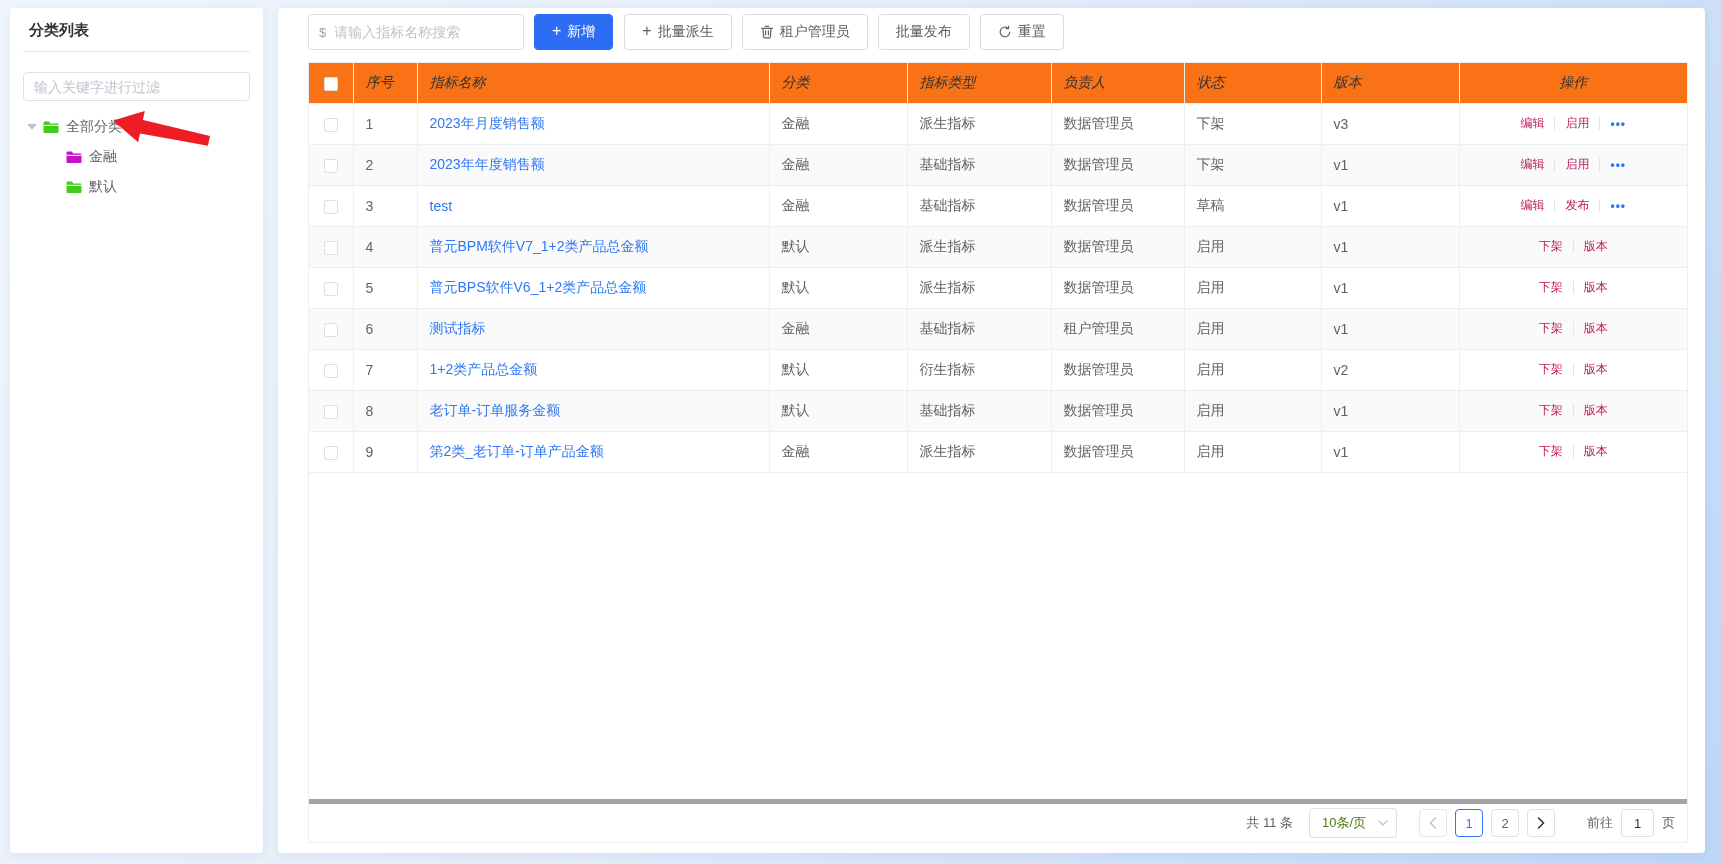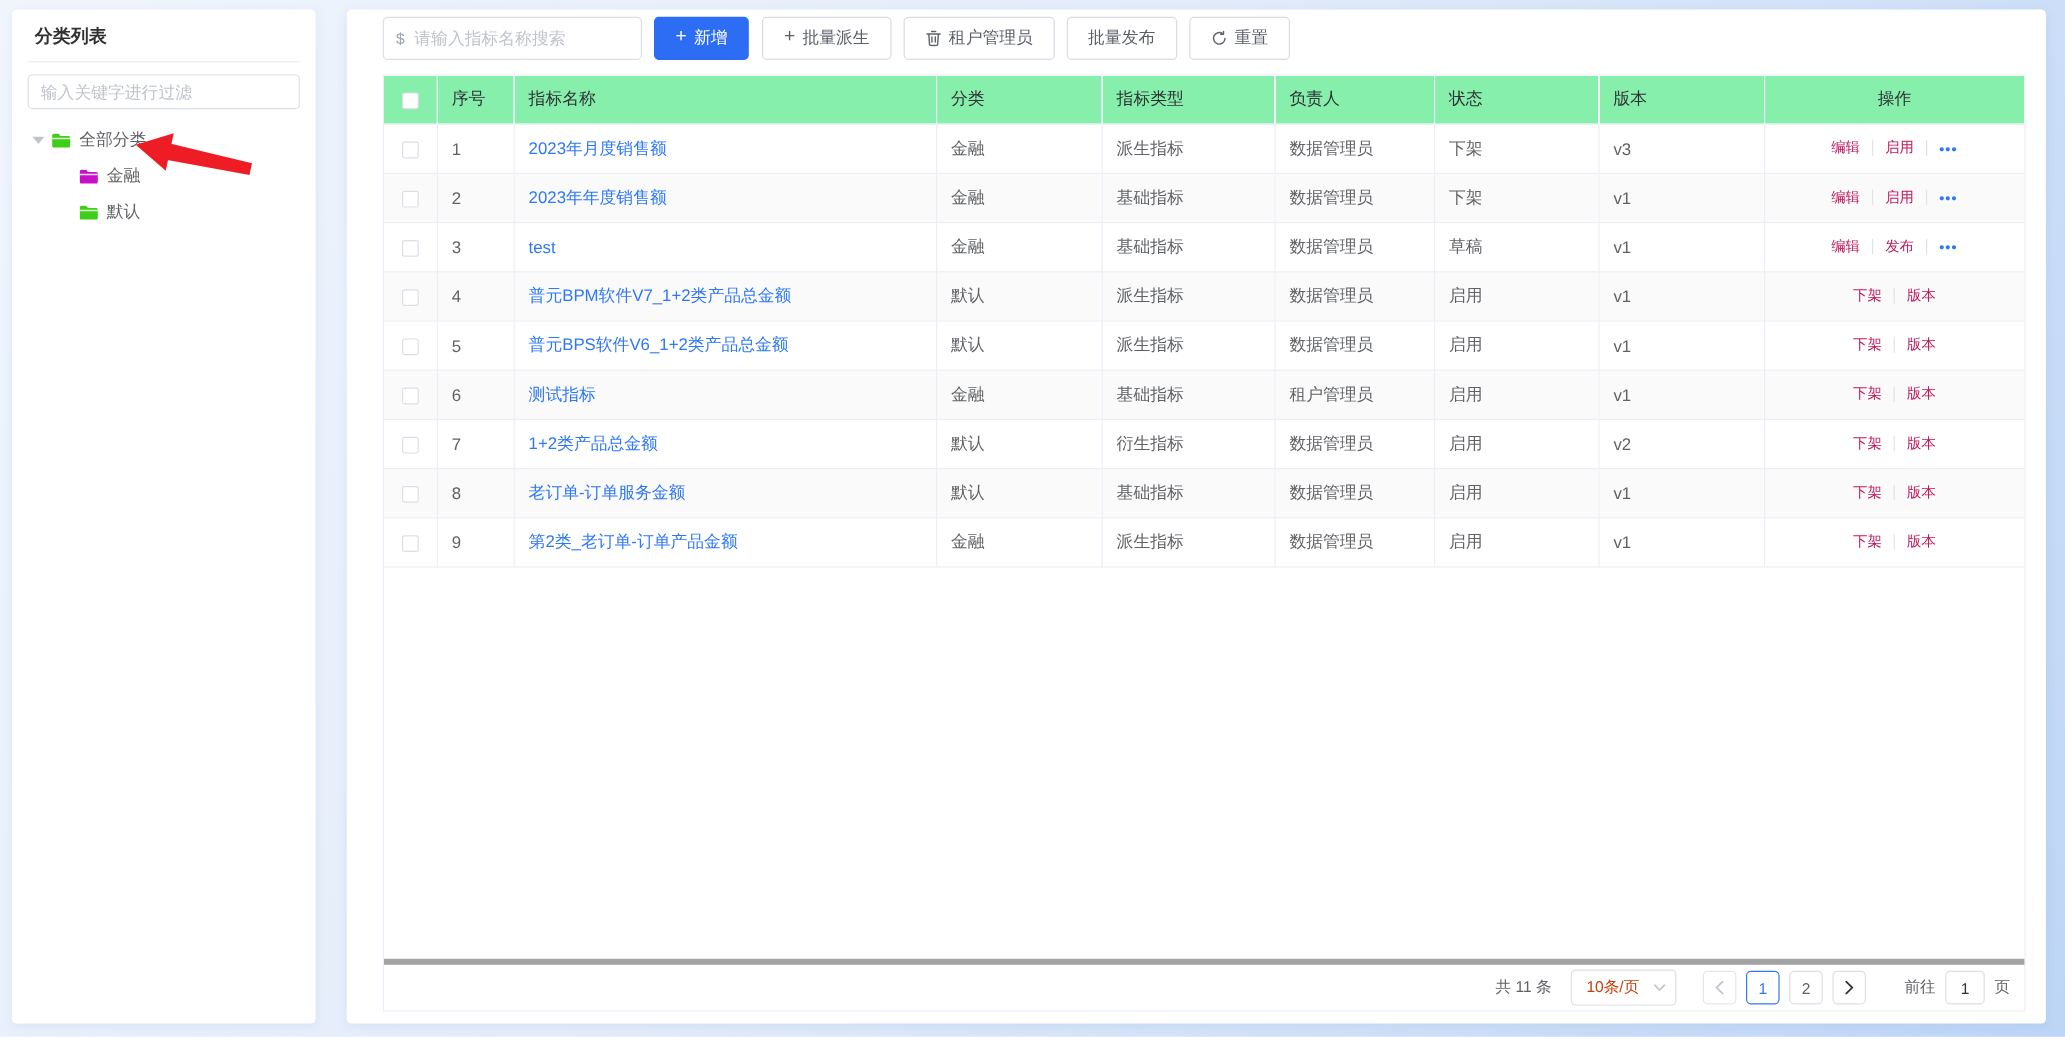--- a/index.html
+++ b/index.html
@@ -2,28 +2,28 @@
 <html><head>
 <meta charset="utf-8">
 <style>
   * { box-sizing: border-box; margin: 0; padding: 0; }
   html,body { width:1721px; height:864px; overflow:hidden; }
   body {
     font-family: "Liberation Sans","DejaVu Sans",sans-serif;
     font-size: 14px; color:#606266;
     background: linear-gradient(118deg, #f0f5fd 0%, #e3ecfa 45%, #bed6f6 100%);
   }
-  .page { display:flex; gap:26px; width:1721px; height:864px; padding:8px 16px 11px 10px; }
+  .page { display:flex; gap:15px; width:1721px; height:864px; padding:8px 16px 11px 10px; }
   .panel { background:#fff; border-radius:4px; box-shadow:0 2px 10px rgba(31,69,158,.07); }
 
   
   .sidebar { width:253px; flex:none; position:relative; padding:13px 13px 0 13px; }
   .sidebar-title { font-size:15px; font-weight:700; color:#303133; padding-left:6px; }
   .sidebar-divider { height:1px; background:#e8eaee; margin:11px 0 0; }
-  .filter-input { width:100%; height:29px; margin-top:10px; border:1px solid #dcdfe6; border-radius:4px;
+  .filter-input { width:100%; height:29px; margin-top:20px; border:1px solid #dcdfe6; border-radius:4px;
     padding:0 10px; font-size:14px; color:#606266; outline:none; font-family:inherit; }
   .filter-input::placeholder { color:#bfc4cc; }
   .tree { margin-top:11px; }
   .tree-row { display:flex; align-items:center; height:30px; cursor:pointer; }
   .tree-row .label { margin-left:7px; color:#606266; font-size:14px; }
   .caret-down { width:0; height:0; border-left:5px solid transparent; border-right:5px solid transparent;
     border-top:6px solid #c0c4cc; margin:0 6px 0 4px; flex:none; }
   .tree-children .tree-row { padding-left:43px; }
   .folder { flex:none; display:inline-flex; }
   .red-arrow { position:absolute; left:100px; top:101px; pointer-events:none; }
@@ -42,39 +42,39 @@
   .btn .plus { font-size:16px; line-height:1; position:relative; top:-1px; }
   .btn-primary { background:#2c6df4; border-color:#2c6df4; color:#fff; margin-right:1px; }
   .icon-stroke { stroke:#5f6368; fill:none; stroke-width:1.2; stroke-linecap:round; stroke-linejoin:round; }
 
   
   .tbox { flex:1; border:1px solid #ebeef5; display:flex; flex-direction:column; min-height:0; }
   table { width:100%; border-collapse:collapse; table-layout:fixed; }
   th, td { border-right:1px solid #ebeef5; border-bottom:1px solid #ebeef5; height:40px;
     padding:0 12px; font-size:14px; white-space:nowrap; overflow:hidden; text-overflow:ellipsis; }
   th:last-child, td:last-child { border-right:none; }
-  thead th { background:#86efac; color:#303133; font-weight:500; text-align:left; }
+  thead th { background:#f97316; color:#303133; font-weight:500; text-align:left;font-style:italic; }
   th.c, td.c { text-align:center; padding:0 4px; }
   tbody tr.striped td { background:#fafafa; }
   td { color:#606266; }
   .name-link { color:#2e78f5; text-decoration:none; cursor:pointer; }
   .checkbox { width:14px; height:14px; border:1px solid #dcdfe6; border-radius:2px; background:#fff;
     display:inline-block; vertical-align:middle; cursor:pointer; }
   .actions-cell { display:flex; align-items:center; justify-content:center; gap:10px; height:40px; }
   .action-link { color:#be185d; font-size:12px; text-decoration:none; cursor:pointer; }
   .action-sep { width:1px; height:13px; background:#e0e3e8; }
   .more-dots { color:#2e78f5; font-weight:700; letter-spacing:1px; font-size:12px; cursor:pointer; }
   .t-empty { flex:1; }
 
   
   .t-footer { border-top:5px solid #a3a3a3; height:43px; flex:none; display:flex; align-items:center;
     justify-content:flex-end; padding-right:12px; gap:8px; font-size:13px; color:#606266; }
   .pg-total { margin-right:8px; }
   .pg-size { width:88px; height:30px; border:1px solid #dcdfe6; border-radius:4px; display:flex;
-    align-items:center; justify-content:space-between; padding:0 8px 0 12px; cursor:pointer; color:#c2410c; }
+    align-items:center; justify-content:space-between; padding:0 8px 0 12px; cursor:pointer; color:#4d7c0f; }
   .pg-btn { min-width:28px; height:28px; border:1px solid #dcdfe6; border-radius:4px; background:#fff;
     display:inline-flex; align-items:center; justify-content:center; font-size:13px; color:#606266; cursor:pointer; }
   .pg-btn.prev { border-color:#e4e7ed; cursor:default; margin-left:14px; }
   .pg-btn.active { border-color:#2e78f5; color:#2e78f5; }
   .pg-goto-label { margin-left:24px; }
   .pg-goto { width:33px; height:28px; border:1px solid #dcdfe6; border-radius:4px; text-align:center;
     font-size:13px; color:#303133; outline:none; font-family:inherit; }
 </style>
 </head>
 <body>

